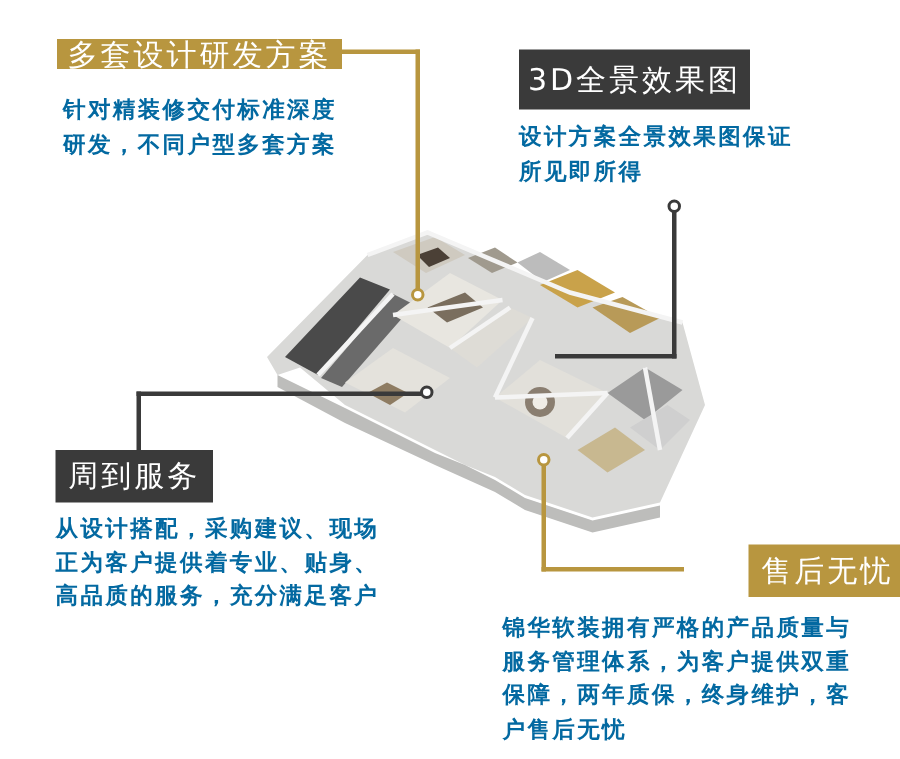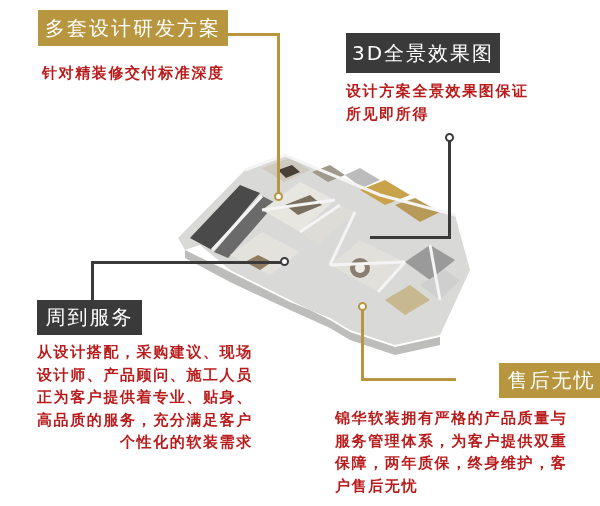--- a/index.html
+++ b/index.html
@@ -9,21 +9,21 @@
     font-family: "DejaVu Sans", "Liberation Sans", sans-serif;
   }
   .label {
     position: absolute; color: #ffffff; font-size: 20px; letter-spacing: 2px;
     display: flex; align-items: center; justify-content: center;
     box-sizing: border-box; white-space: nowrap;
   }
   .gold { background: var(--gold); }
   .dark { background: var(--dark); }
   .desc {
-    position: absolute; color: #b91c1c; font-size: 15px; line-height: 22.5px;
+    position: absolute; color: #0369a1; font-size: 15px; line-height: 22.5px;
     letter-spacing: 1.6px; white-space: nowrap; font-weight: bold;
   }
   .desc div { height: 22.5px; }
   .line { position: absolute; }
   .circle {
     position: absolute; width: 9px; height: 9px; border-radius: 50%;
     background: #fff; box-sizing: border-box;
   }
   svg.plan { position: absolute; left: 0; top: 0; }
 </style>
@@ -86,38 +86,37 @@
 <div class="line" style="left:370px; top:236px; width:81px; height:3px; background:var(--dark);"></div>
 
 <div class="line" style="left:91px; top:261px; width:3px; height:40px; background:var(--dark);"></div>
 <div class="line" style="left:91px; top:261px; width:190px; height:3px; background:var(--dark);"></div>
 <div class="circle" style="left:280px; top:257px; border:2px solid var(--dark);"></div>
 
 <div class="circle" style="left:358px; top:302px; border:2px solid var(--gold);"></div>
 <div class="line" style="left:361px; top:310px; width:3px; height:71px; background:var(--gold);"></div>
 <div class="line" style="left:361px; top:378px; width:95px; height:3px; background:var(--gold);"></div>
 
-<div class="label gold" style="left:38px; top:10px; width:190px; height:36px;">多套设计研发方案</div>
+<div class="label gold" style="left:38px; top:26px; width:190px; height:20px;">多套设计研发方案</div>
 <div class="desc" style="left:42px; top:62px;">
   <div>针对精装修交付标准深度</div>
+  <div>研发，不同户型多套方案</div>
 </div>
 
 <div class="label dark" style="left:346px; top:33px; width:154px; height:40px;">3D全景效果图</div>
 <div class="desc" style="left:346px; top:80px;">
   <div>设计方案全景效果图保证</div>
   <div>所见即所得</div>
 </div>
 
 <div class="label dark" style="left:37px; top:300px; width:105px; height:35px;">周到服务</div>
 <div class="desc" style="left:37px; top:341px;text-align:right;">
   <div>从设计搭配，采购建议、现场</div>
-  <div>设计师、产品顾问、施工人员</div>
   <div>正为客户提供着专业、贴身、</div>
   <div>高品质的服务，充分满足客户</div>
-  <div>个性化的软装需求</div>
 </div>
 
 <div class="label gold" style="left:455px; top:363px; width:105px; height:35px;margin-left:44px;">售后无忧</div>
 <div class="desc" style="left:335px; top:407px;">
   <div>锦华软装拥有严格的产品质量与</div>
   <div>服务管理体系，为客户提供双重</div>
   <div>保障，两年质保，终身维护，客</div>
   <div>户售后无忧</div>
 </div>
 

